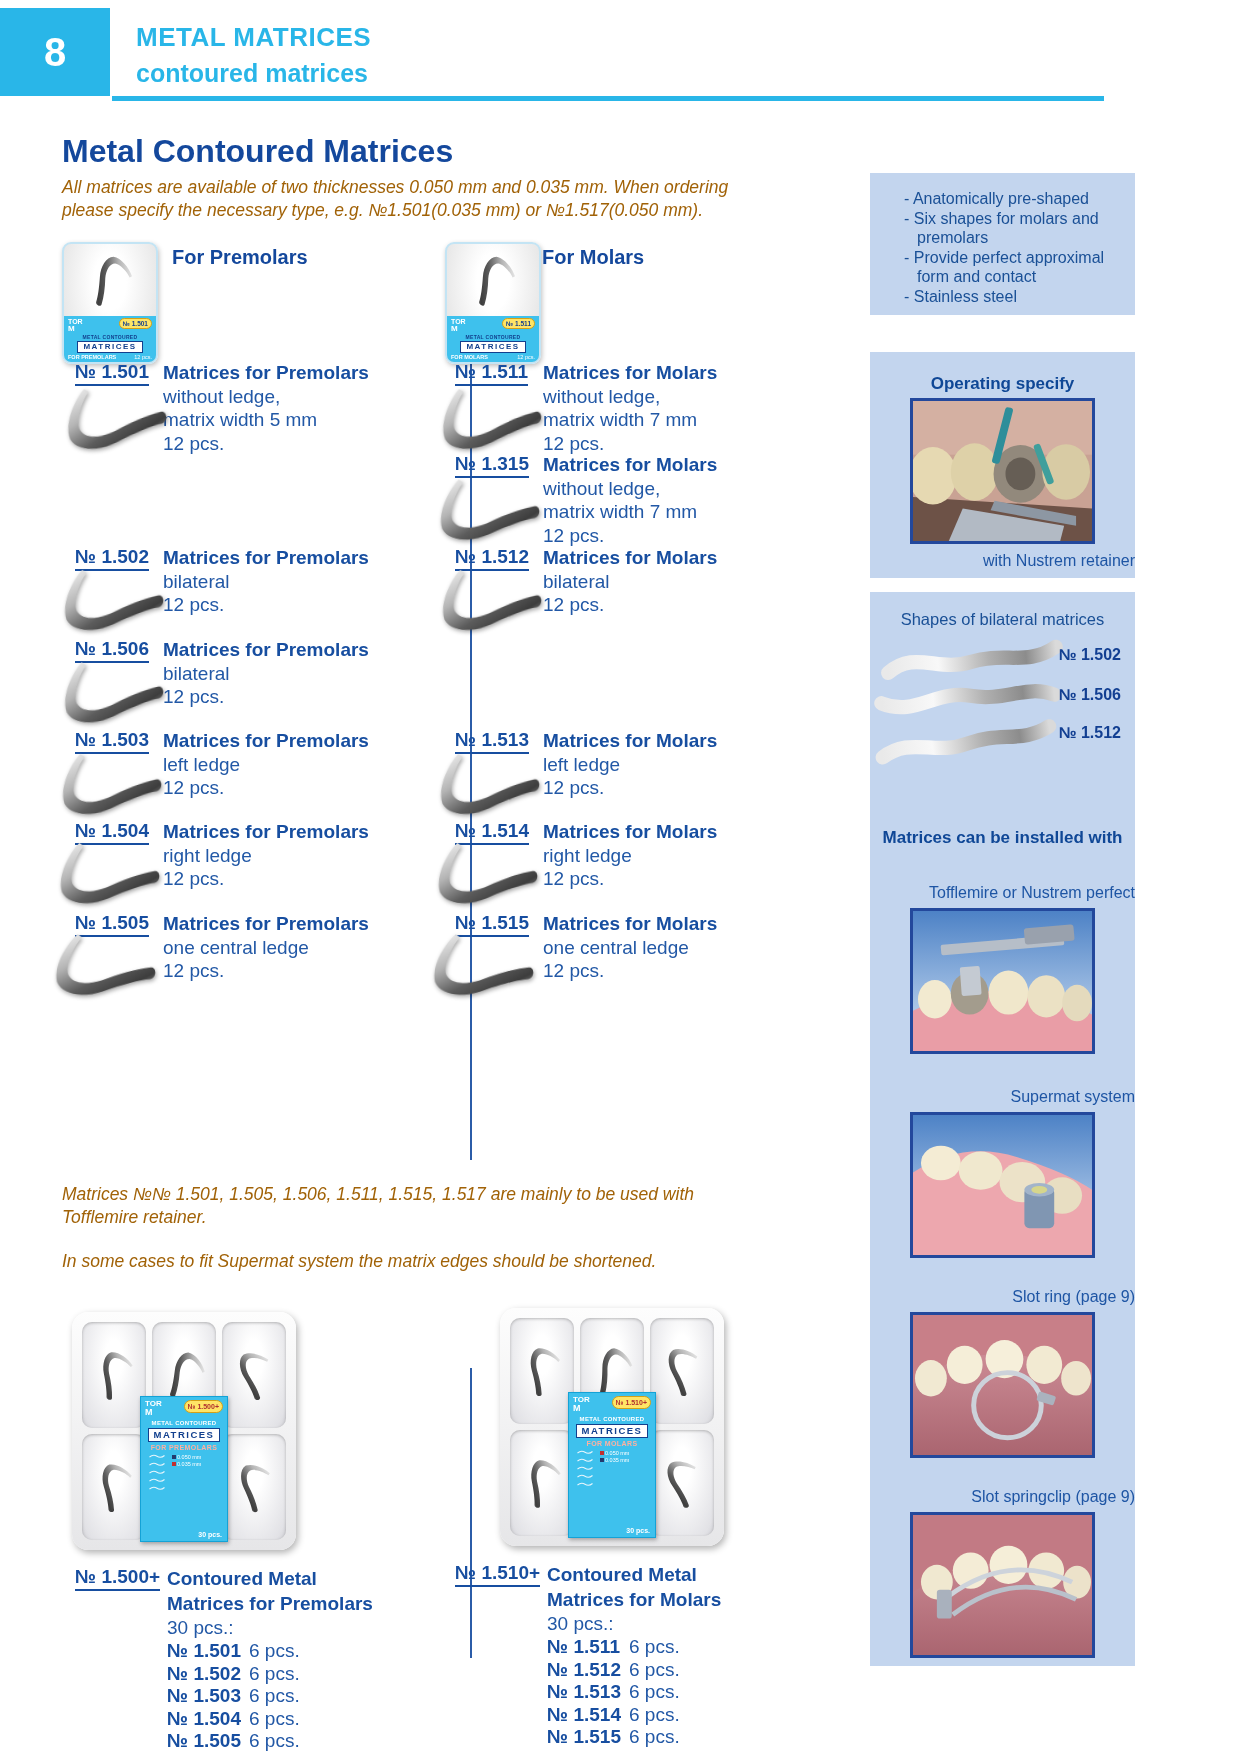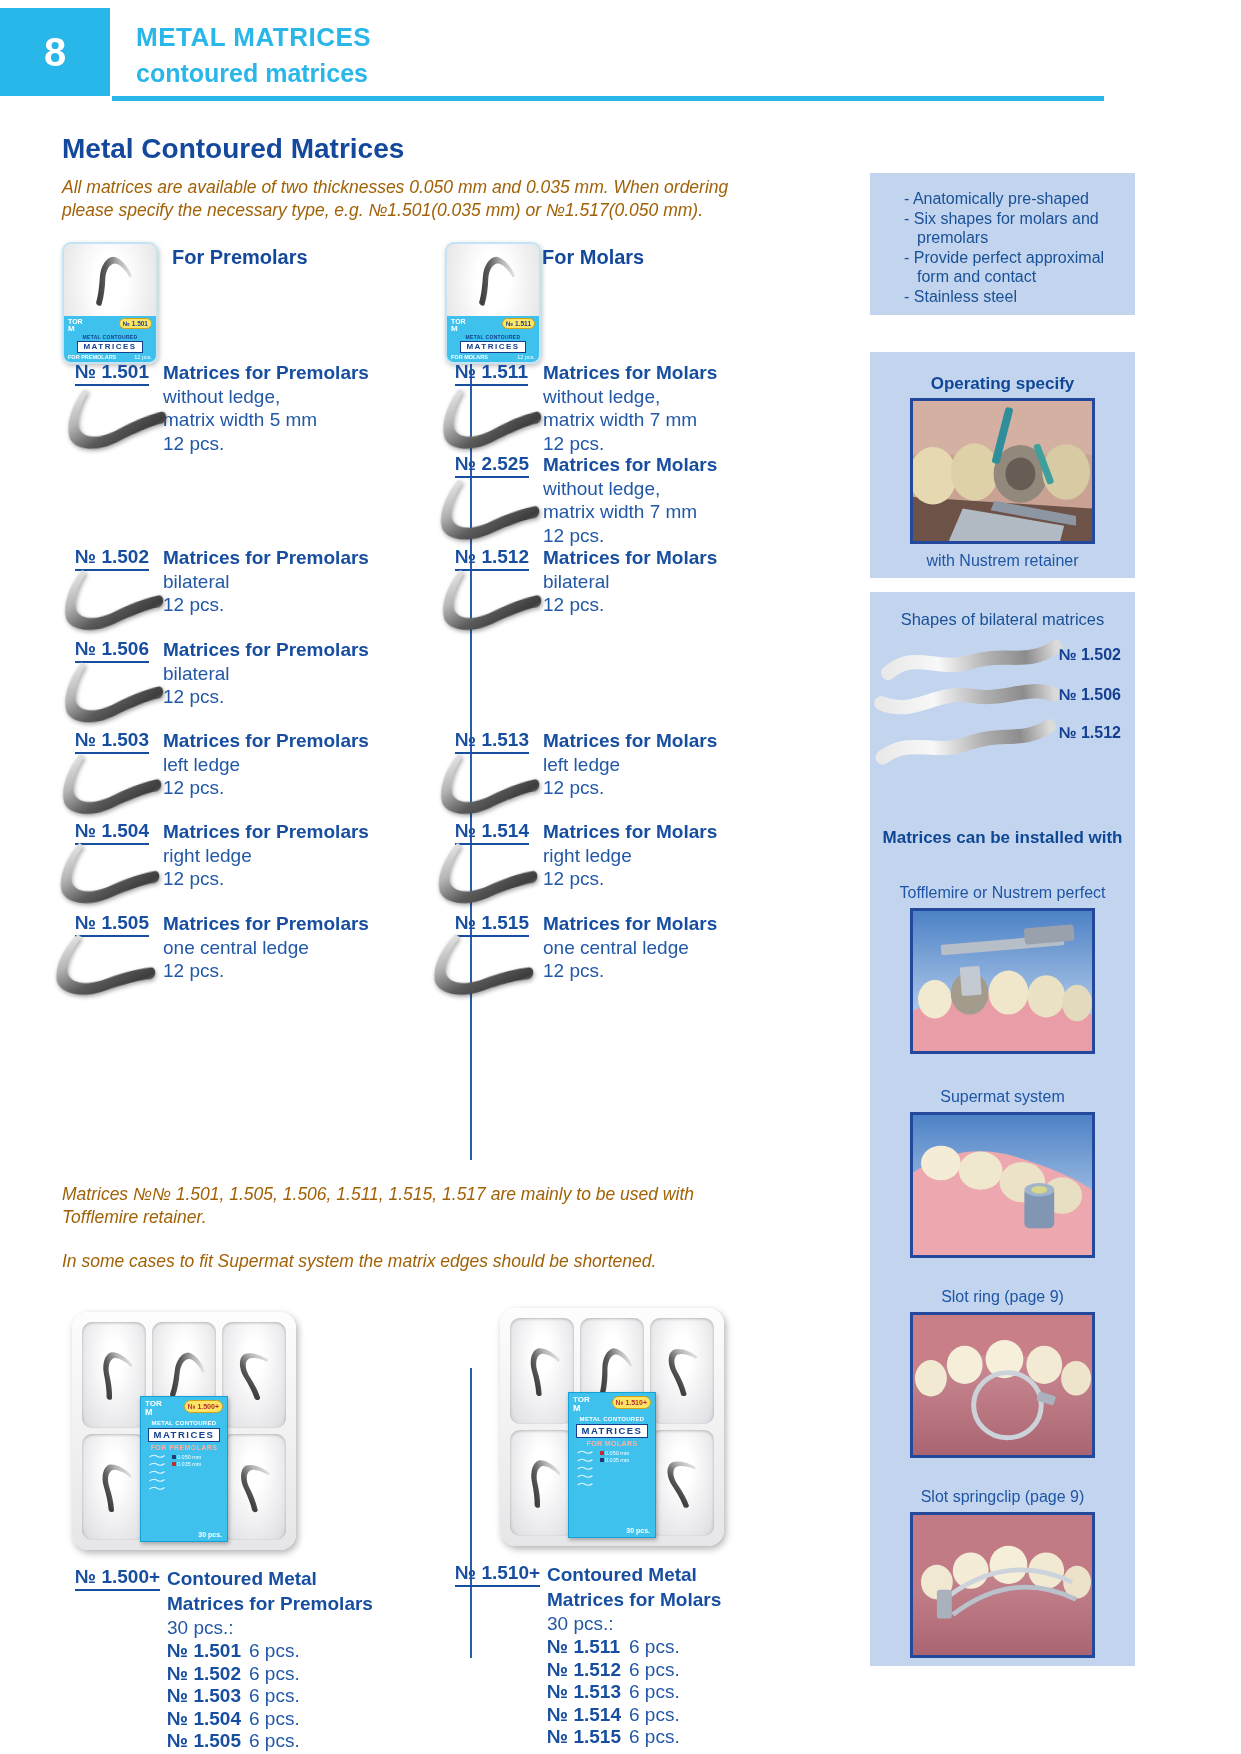--- a/index.html
+++ b/index.html
@@ -6,21 +6,21 @@
 html,body{background:#fff}
 body{width:1241px;height:1754px;position:relative;overflow:hidden;
   font-family:"Liberation Sans",sans-serif;color:var(--text-blue,#1e55a4)}
 
 .page-num-box{position:absolute;left:0;top:8px;width:110px;height:88px;background:var(--accent-cyan,#29b6e8);
   color:#fff;display:flex;align-items:center;justify-content:center;font-size:40px;font-weight:bold}
 .hdr-title{position:absolute;left:136px;top:22px;font-size:26px;font-weight:bold;color:var(--accent-cyan,#29b6e8);letter-spacing:.5px}
 .hdr-sub{position:absolute;left:136px;top:59px;font-size:25px;font-weight:bold;color:var(--accent-cyan,#29b6e8)}
 .hdr-rule{position:absolute;left:112px;top:96px;width:992px;height:5px;background:var(--accent-cyan,#29b6e8)}
 
-.section-title{position:absolute;left:62px;top:133px;font-size:28px;font-weight:bold;color:var(--heading-blue,#14489c)}
+.section-title{position:absolute;left:62px;top:133px;font-size:32px;font-weight:bold;color:var(--heading-blue,#14489c)}
 .intro,.note{position:absolute;left:62px;width:712px;font-size:17.5px;font-style:italic;line-height:1.32;color:#a16207}
 .col-head{position:absolute;font-size:20px;font-weight:bold;color:var(--heading-blue,#14489c)}
 
 .prod{position:absolute;display:flex;font-size:19px}
 .code{flex:none;width:88px;color:#174ea0}
 .code span{display:inline-block;font-weight:bold;border-bottom:2px solid #174ea0;padding-bottom:1px}
 .desc{line-height:23.5px;color:#2258a6}
 .desc .t{font-weight:bold;color:#174ea0}
 .clip{position:absolute;width:118px;height:74px;filter:drop-shadow(1px 2px 2px rgba(0,0,0,.35))}
 .vline{position:absolute;left:470px;width:2px;background:#2b5ca8}
@@ -67,21 +67,21 @@
 .kbody{color:#2258a6}
 .kt{font-weight:bold;color:#174ea0;line-height:25px}
 .ktotal{line-height:24px}
 .kitem{line-height:22.5px;display:flex}
 .kic{font-weight:bold;color:#174ea0;width:82px}
 
 .sb-box{position:absolute;left:870px;width:265px;background:var(--panel-blue,#c3d5ee)}
 .feat{font-size:16px;line-height:19.5px;color:#1a5096;padding-left:13px;text-indent:-13px}
 .sb-head{font-weight:bold;font-size:17px;text-align:center;color:#0f4796}
 .sb-head2{font-size:16.5px;text-align:center;color:#1a5096}
-.sb-cap{font-size:16px;text-align:center;color:#1e55a4}
+.sb-cap{font-size:16px;text-align:right;color:#1e55a4}
 .photo{position:absolute;width:185px;height:146px;border:3px solid var(--photo-border,#23489c);background:#9db6d8;overflow:hidden}
 .photo svg{display:block;width:100%;height:100%}
 .strip{position:absolute;width:190px;height:44px}
 .shape-label{position:absolute;font-weight:bold;font-size:16px;color:#123f92}
 </style>
 </head>
 <body>
 
 <svg width="0" height="0" style="position:absolute" aria-hidden="true">
   <defs>
@@ -249,21 +249,21 @@
       <div>without ledge,</div>
       <div>matrix width 7 mm</div>
       <div>12 pcs.</div>
       </div>
   </div>
   <svg class="clip" style="left:430px;top:384px;transform:rotate(-6deg)" viewBox="0 0 110 70">
       <use href="#clipShape" fill="url(#metal)"></use>
     </svg>
 
   <div class="prod" style="left:455px;top:453px">
-    <div class="code"><span>№ 2.525</span></div>
+    <div class="code"><span>№ 1.315</span></div>
     <div class="desc">
         <div class="t">Matrices for Molars</div>
       <div>without ledge,</div>
       <div>matrix width 7 mm</div>
       <div>12 pcs.</div>
       </div>
   </div>
   <svg class="clip" style="left:428px;top:476px;transform:rotate(-3deg)" viewBox="0 0 110 70">
       <use href="#clipShape" fill="url(#metal)"></use>
     </svg>

